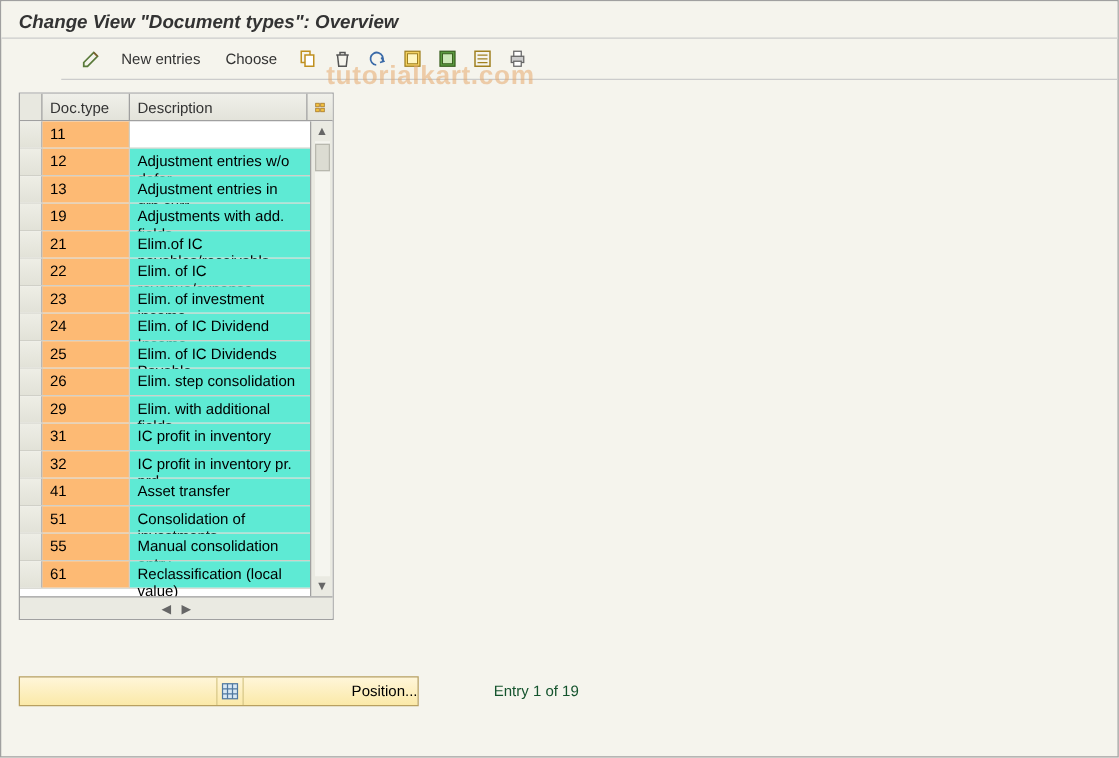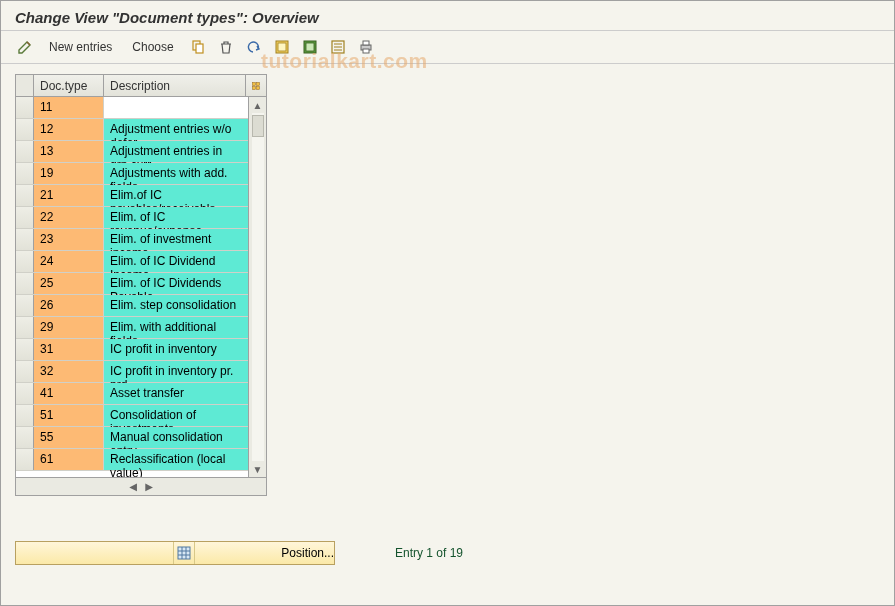--- a/index.html
+++ b/index.html
@@ -25,20 +25,21 @@
       font-size: 15px;
       color: #333;
       border-bottom: 1px solid #ccc;
     }
     .toolbar {
       display: flex;
       align-items: center;
       padding: 6px 14px;
       gap: 8px;
       border-bottom: 1px solid #ccc;
+      margin-left: 48px;
     }
     .toolbar-btn {
       display: inline-flex;
       align-items: center;
       justify-content: center;
       height: 20px;
       min-width: 20px;
       cursor: pointer;
       font-size: 12px;
       color: #333;

